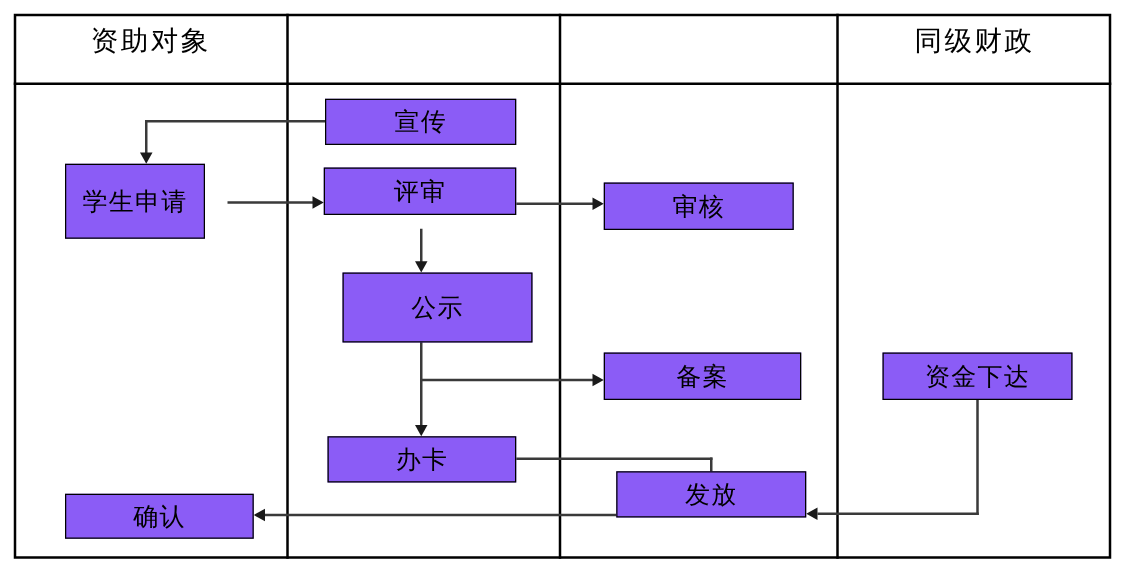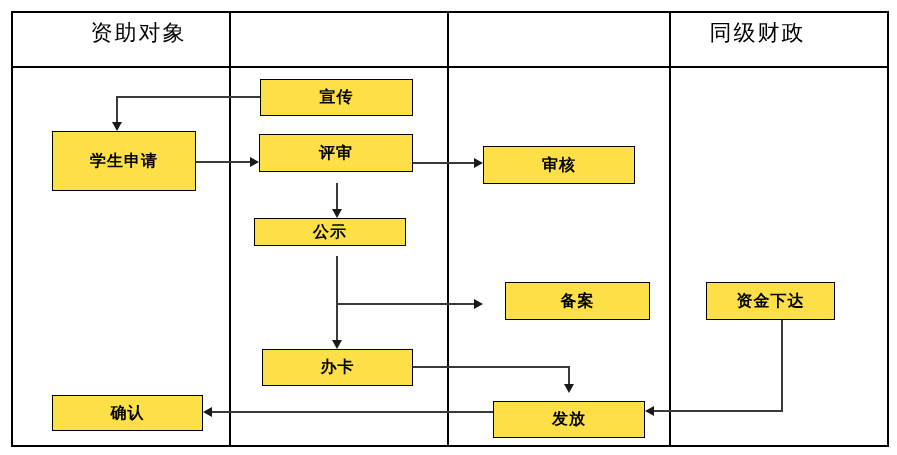--- a/index.html
+++ b/index.html
@@ -39,48 +39,46 @@
   
   .lane-header {
     position: absolute;
     top: 11px;
     height: 44px;
     display: flex;
     align-items: center;
     justify-content: center;
     font-size: 22px;
     letter-spacing: 2px;
-    padding-left: 18px;
   }
   #lh-0 { left: 11px;  width: 219px; }
   #lh-1 { left: 230px; width: 218px; }
   #lh-2 { left: 448px; width: 222px; }
-  #lh-3 { left: 630px; width: 219px; }
+  #lh-3 { left: 670px; width: 219px; }
   
   .node {
     position: absolute;
     border: 1.6px solid #000000;
-    background: #fde047;
+    background: #8b5cf6;
     box-sizing: border-box;
     display: flex;
     align-items: center;
     justify-content: center;
-    font-size: 16px;
+    font-size: 20px;
     letter-spacing: 1px;
-    font-weight: bold;
   }
   #n-publicity     { left: 260px; top: 79px;  width: 153px; height: 37px; }
-  #n-student-apply { left: 52px;  top: 131px; width: 144px; height: 60px; }
+  #n-student-apply { left: 52px;  top: 131px; width: 112px; height: 60px; }
   #n-review        { left: 259px; top: 134px; width: 154px; height: 38px; }
   #n-audit         { left: 483px; top: 146px; width: 152px; height: 38px; }
-  #n-publicize     { left: 254px; top: 218px; width: 152px; height: 28px; }
-  #n-filing        { left: 505px; top: 282px; width: 145px; height: 38px; }
-  #n-fund-release  { left: 706px; top: 282px; width: 129px; height: 38px; }
+  #n-publicize     { left: 274px; top: 218px; width: 152px; height: 56px; }
+  #n-filing        { left: 483px; top: 282px; width: 158px; height: 38px; }
+  #n-fund-release  { left: 706px; top: 282px; width: 152px; height: 38px; }
   #n-card-issue    { left: 262px; top: 349px; width: 151px; height: 37px; text-align: right; }
-  #n-distribute    { left: 493px; top: 401px; width: 152px; height: 37px; }
+  #n-distribute    { left: 493px; top: 377px; width: 152px; height: 37px; }
   #n-confirm       { left: 52px;  top: 395px; width: 151px; height: 36px; }
   
   .seg { position: absolute; background: #3a3a3a; }
   .ah  { position: absolute; width: 0; height: 0; }
   .ah-down  { border-left: 5px solid transparent; border-right: 5px solid transparent; border-top: 9px solid #1a1a1a; }
   .ah-right { border-top: 5px solid transparent; border-bottom: 5px solid transparent; border-left: 9px solid #1a1a1a; }
   .ah-left  { border-top: 5px solid transparent; border-bottom: 5px solid transparent; border-right: 9px solid #1a1a1a; }
 
   
   #segA1 { left:116px; top:96px;  width:145px; height:2px; }

